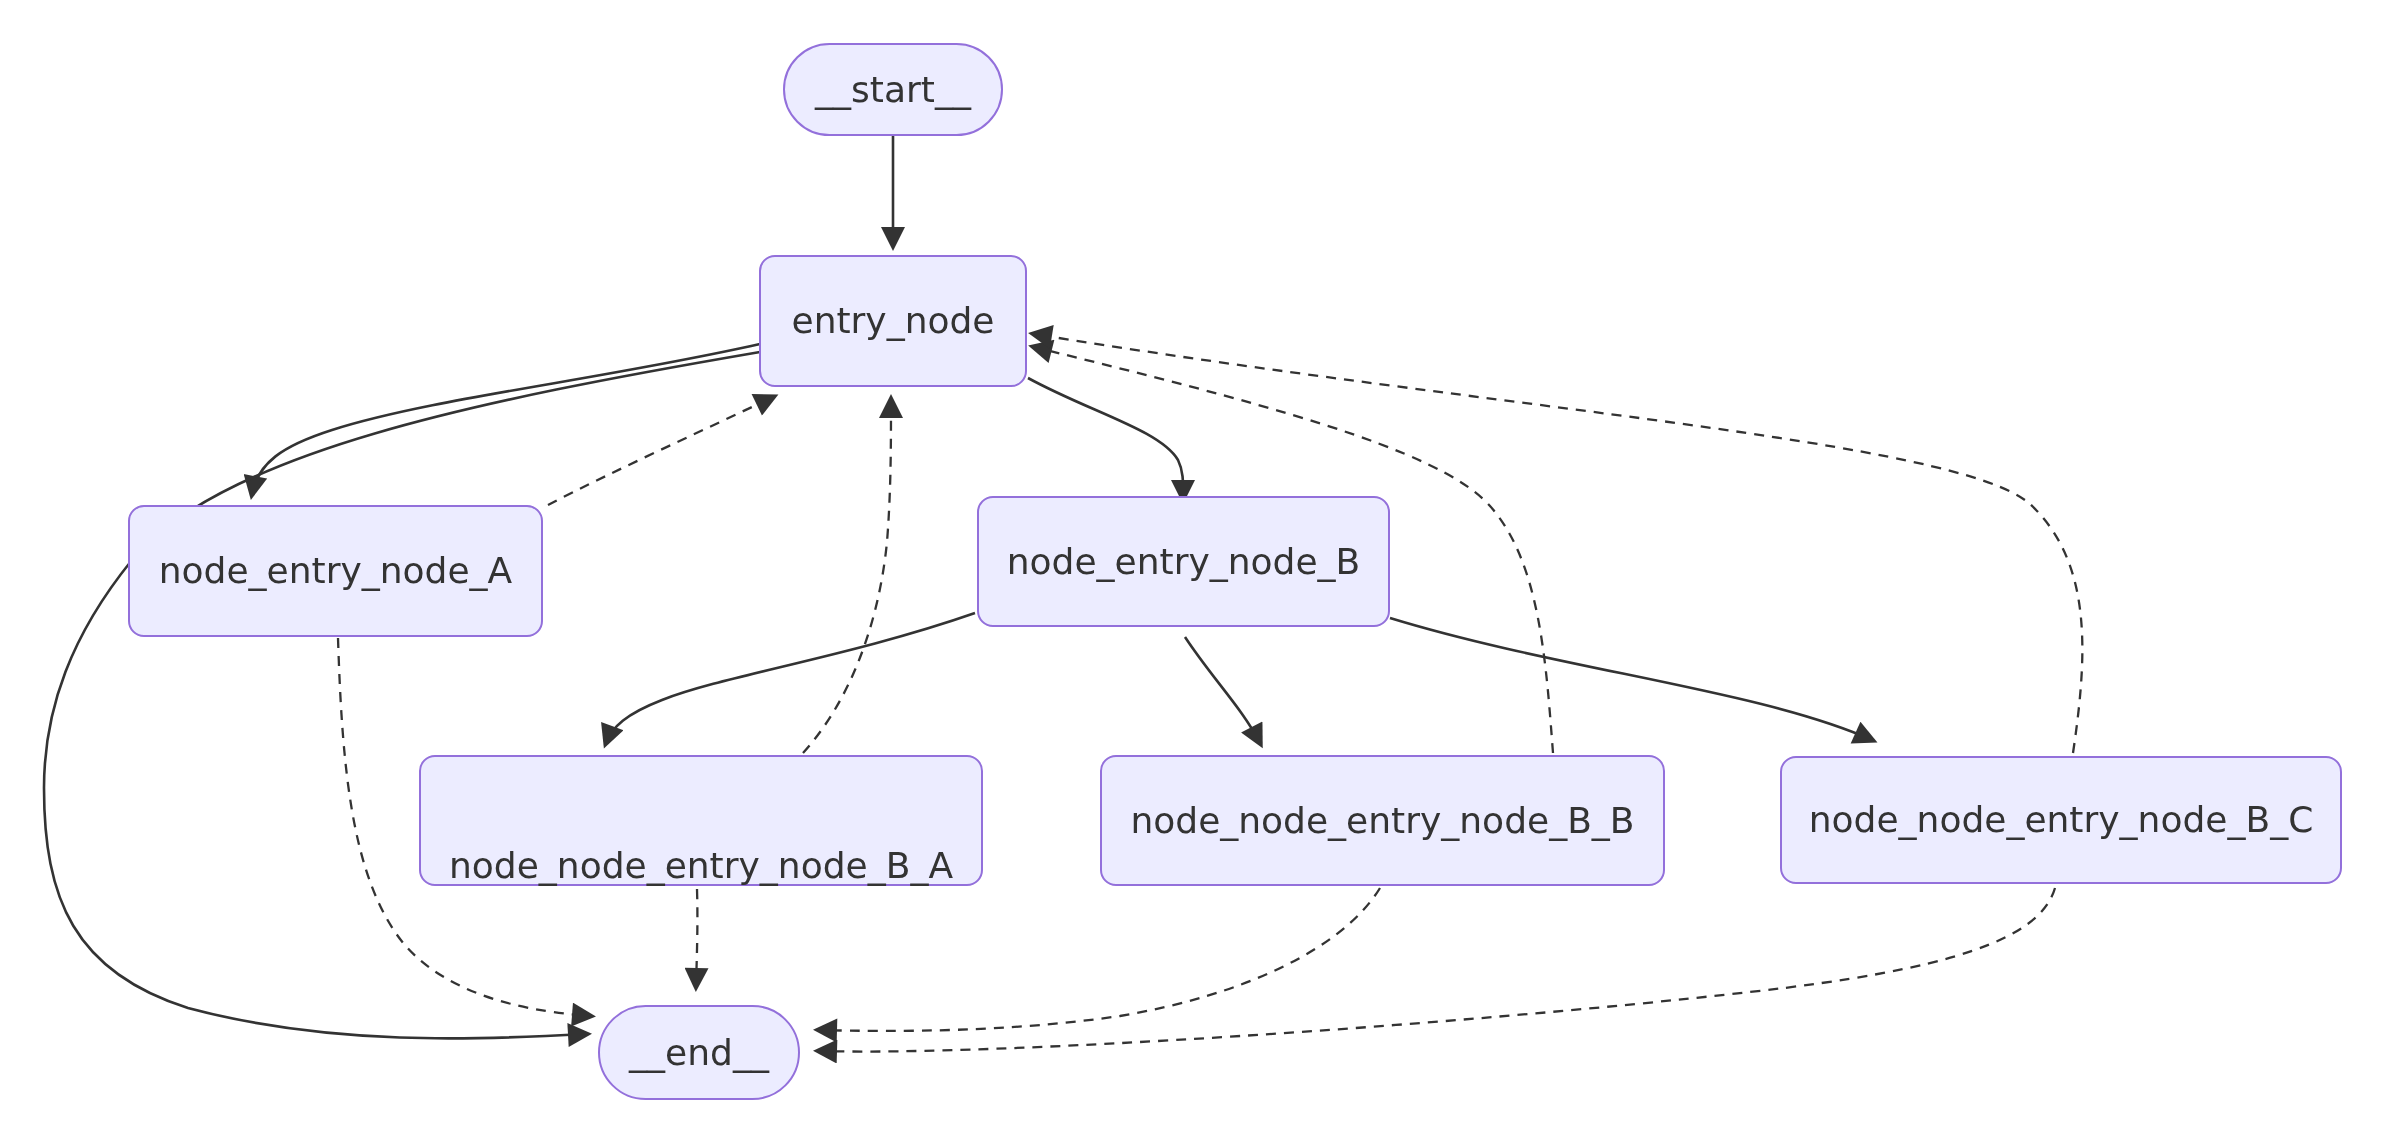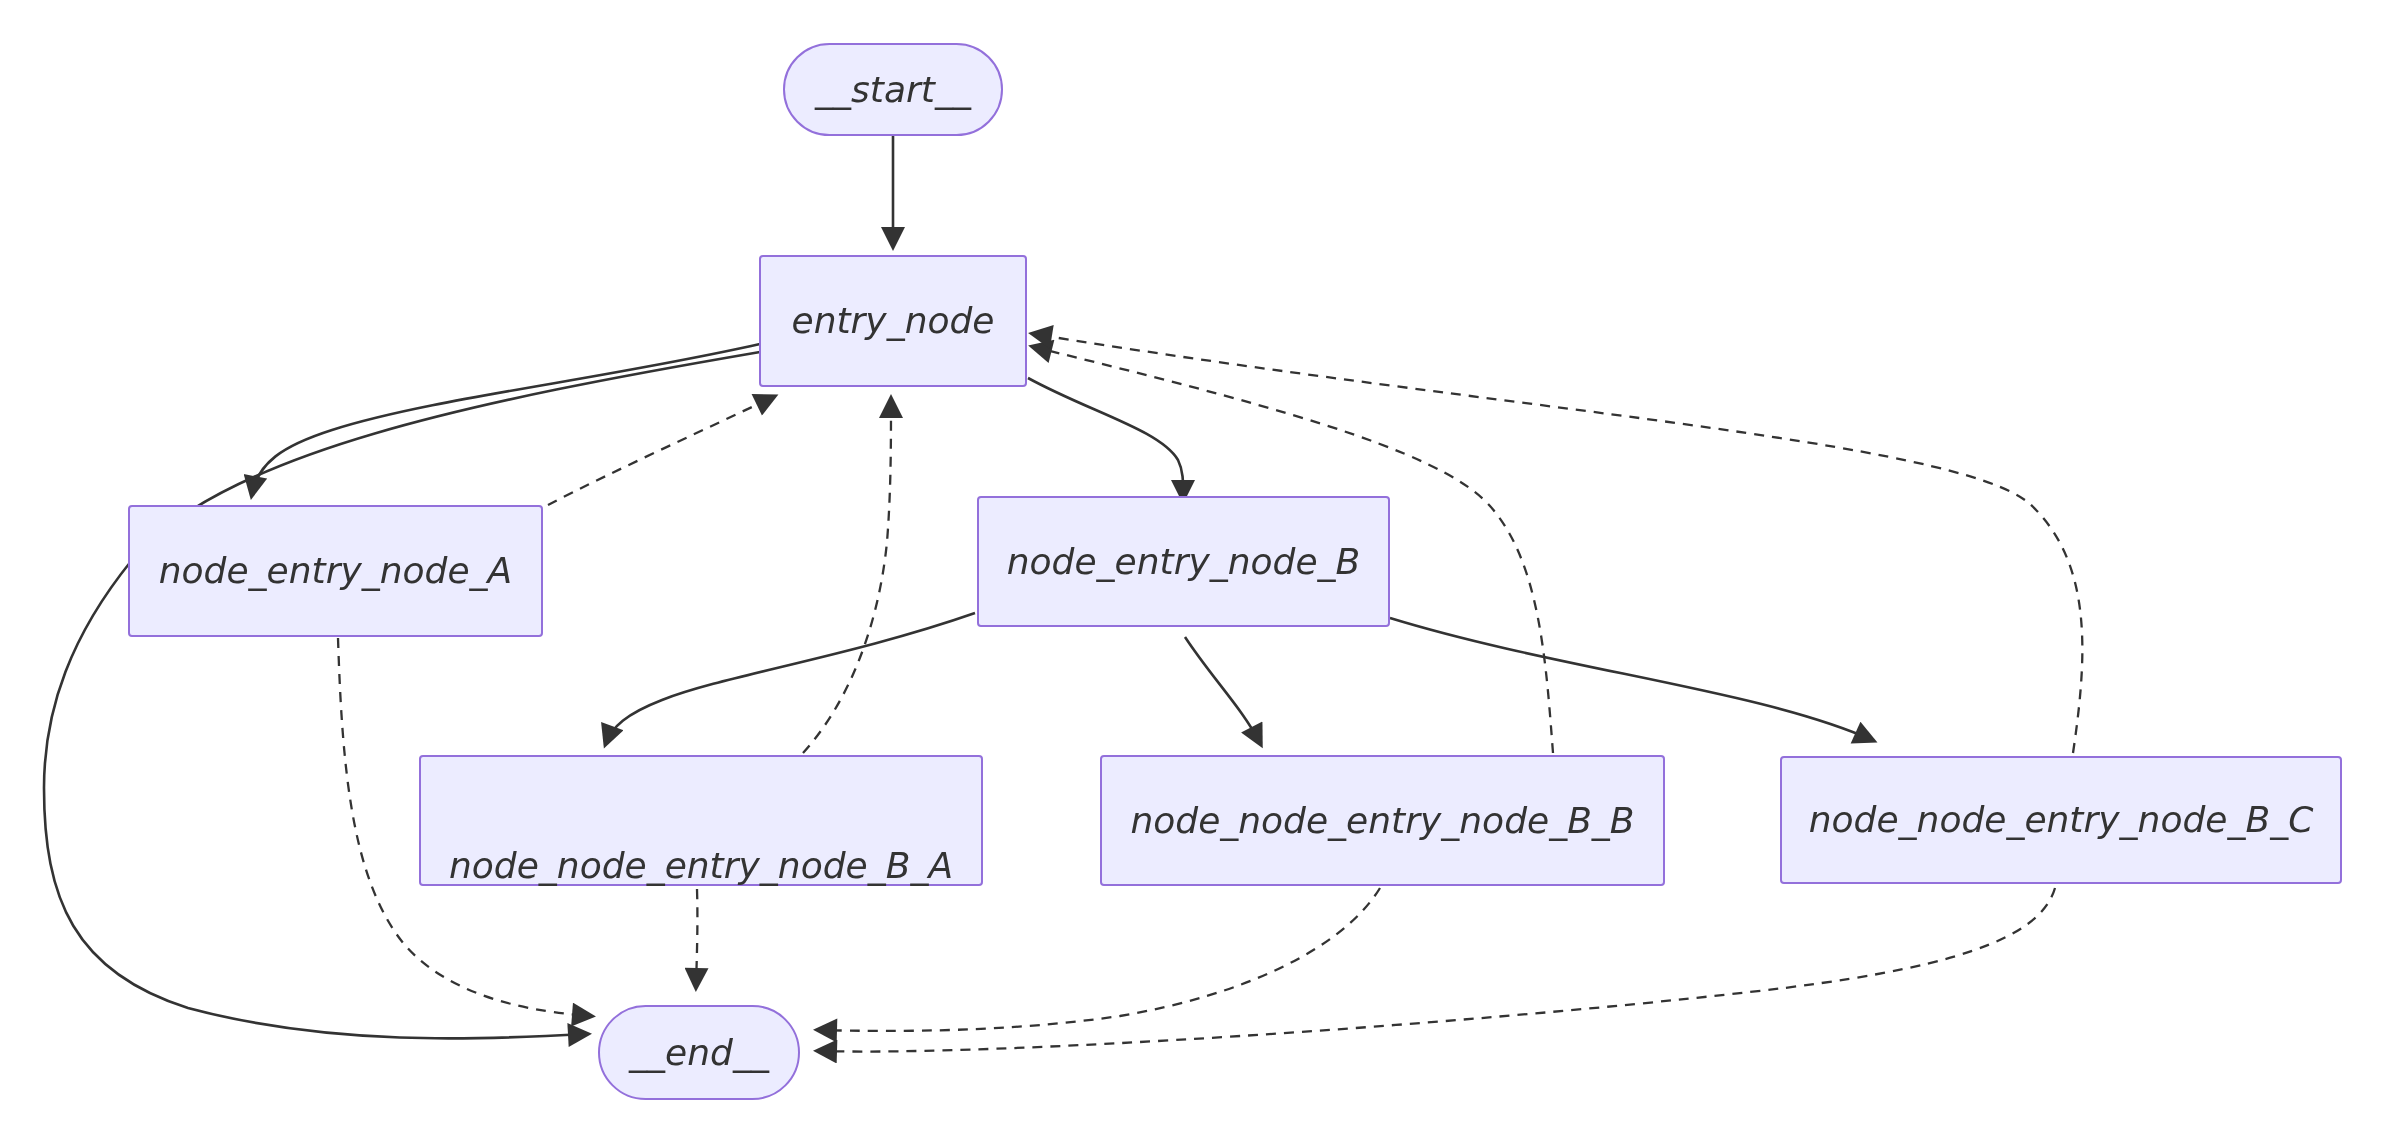--- a/index.html
+++ b/index.html
@@ -8,29 +8,29 @@
     --edge:#333333;
     --text:#333333;
     --bg:#FFFFFF;
   }
   html,body{margin:0;padding:0;}
   body{
     width:2382px;height:1131px;background:var(--bg);
     font-family:"DejaVu Sans","Liberation Sans",sans-serif;
     overflow:hidden;
   }
-  .stage{position:relative;width:2382px;height:1131px;background:var(--bg);font-style:italic;}
+  .stage{position:relative;width:2382px;height:1131px;background:var(--bg);}
   .edge-layer{position:absolute;left:0;top:0;width:100%;height:100%;}
   .edge{fill:none;stroke:var(--edge);stroke-width:2.6px;}
   .edge.dotted{stroke-dasharray:10 8;stroke-width:2.3px;}
   .node{
     position:absolute;box-sizing:border-box;
     background:var(--node-fill);
     border:2.5px solid var(--node-border);
-    border-radius:4px;
+    border-radius:16px;
     display:flex;align-items:center;justify-content:center;
     color:var(--text);font-size:36px;line-height:1;
     white-space:nowrap;
   }
   .node.stadium{border-radius:48px;}
   .node .label{padding:0 14px;}
 </style>
 </head>
 <body>
 

